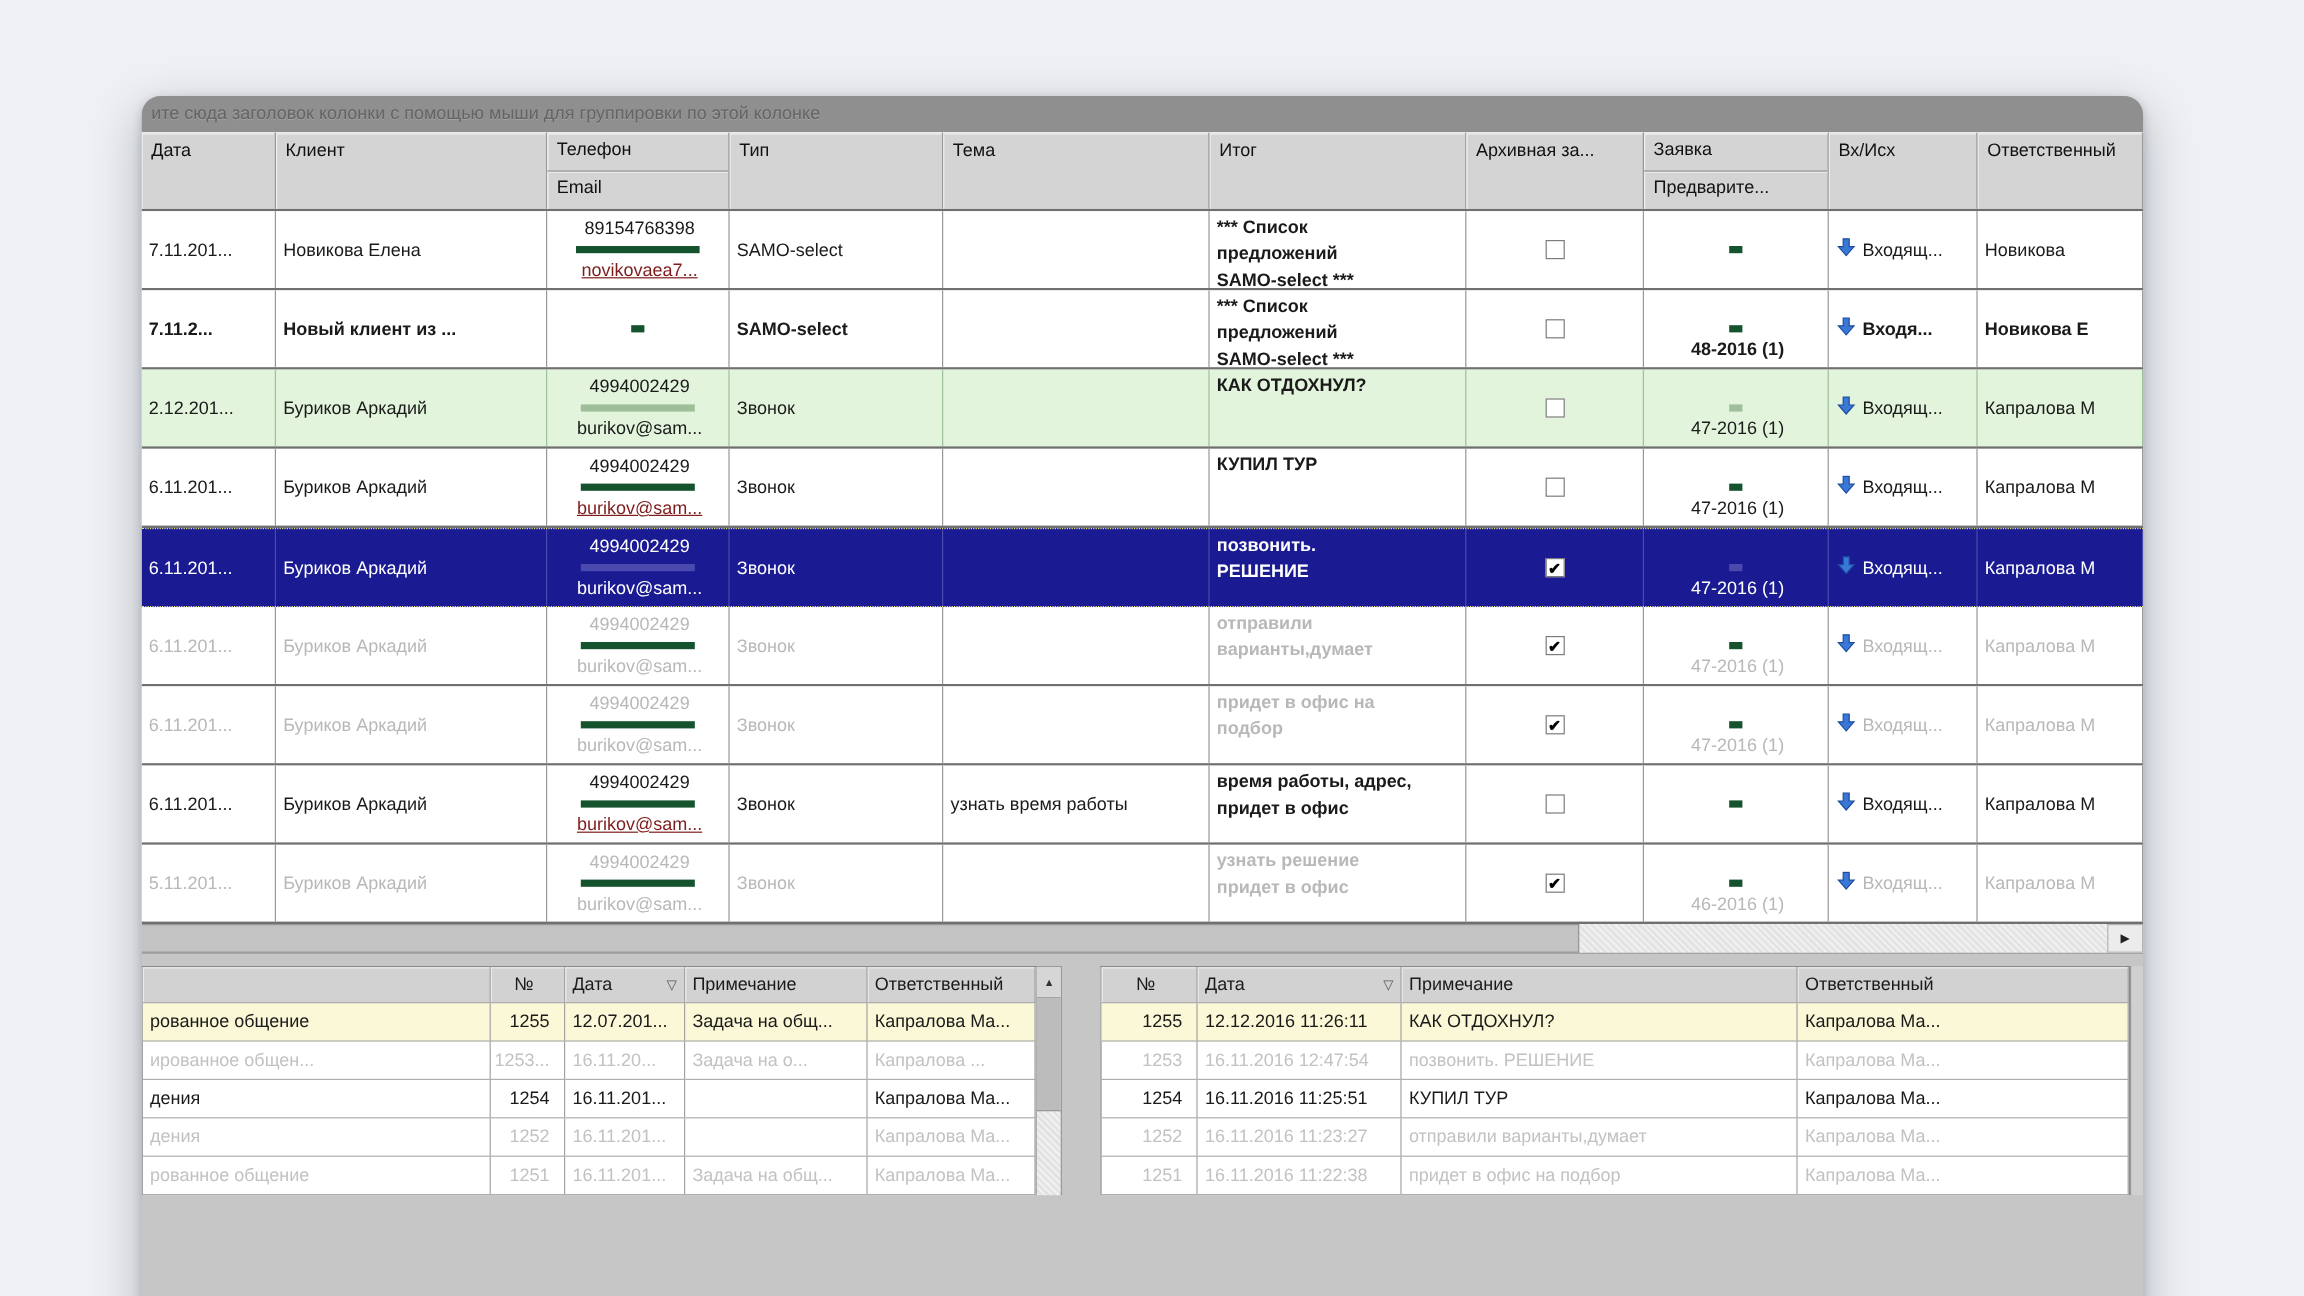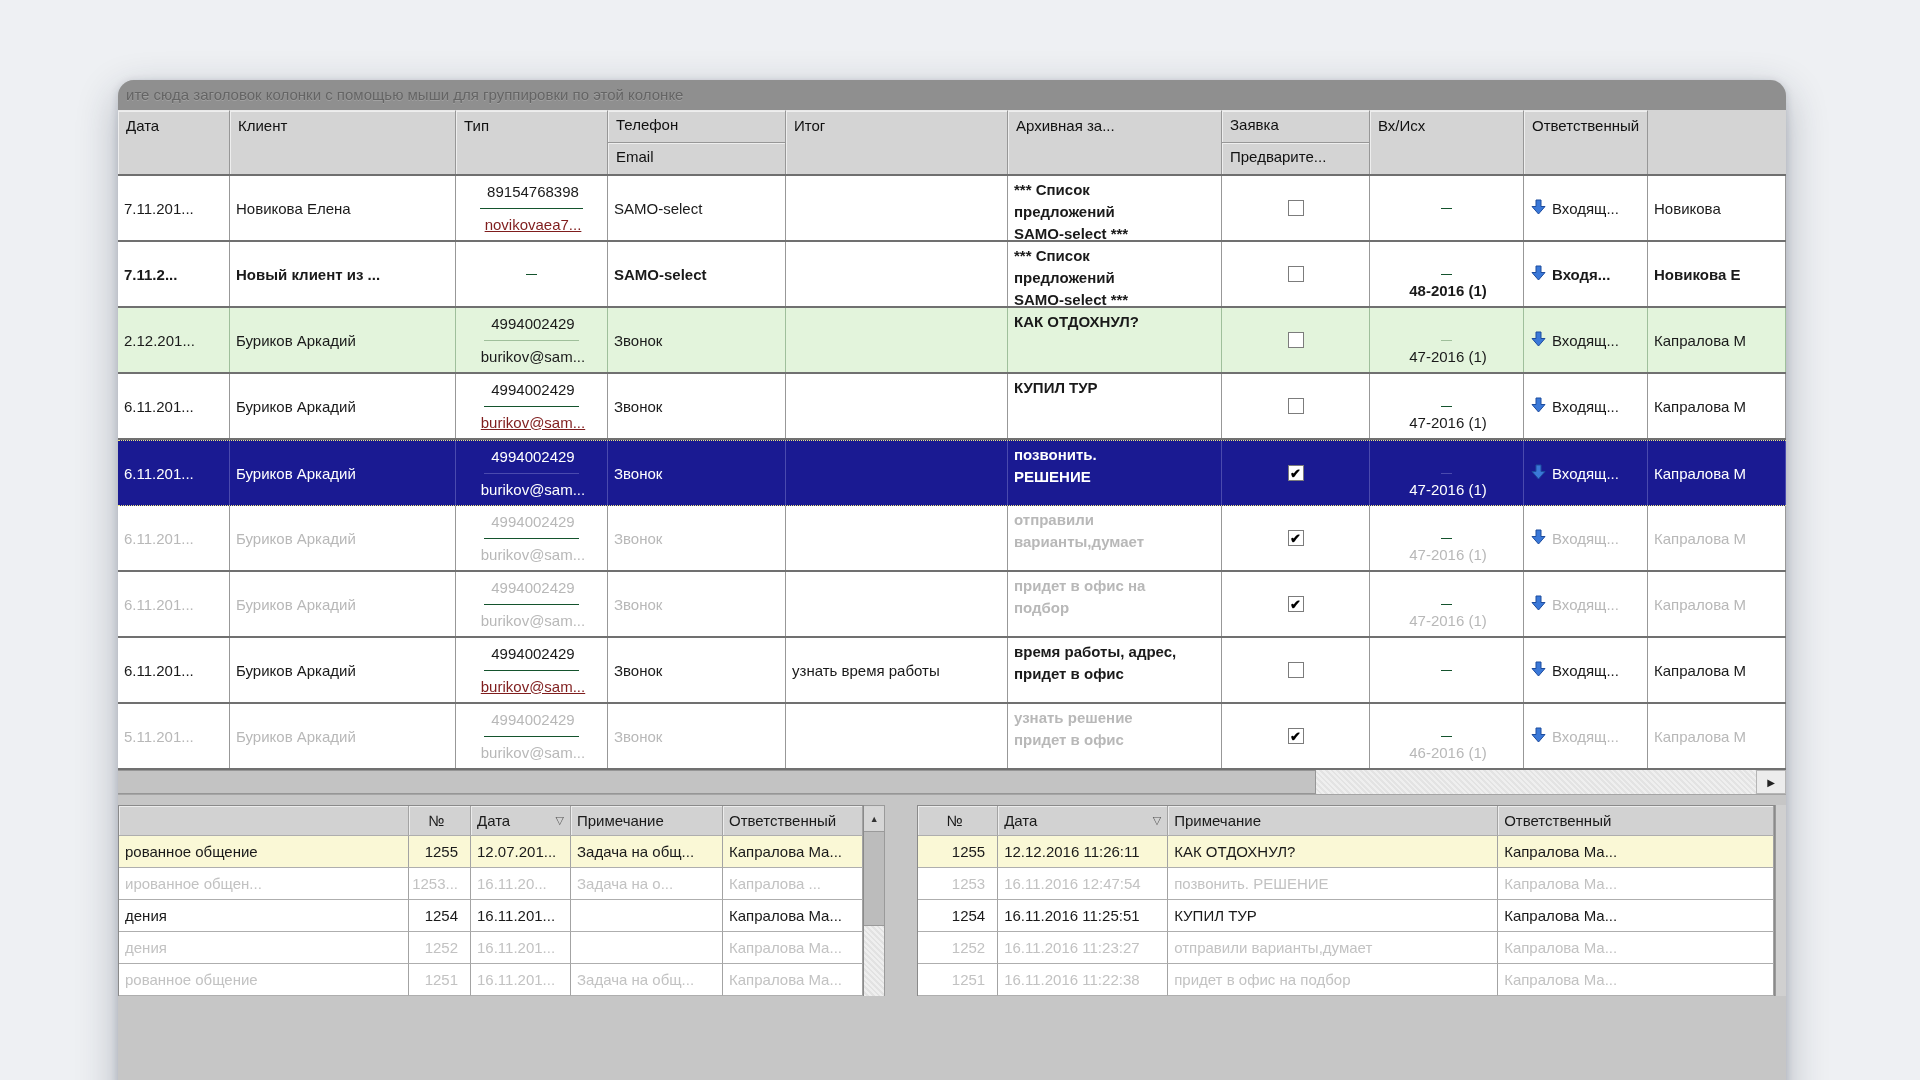--- a/index.html
+++ b/index.html
@@ -34,21 +34,21 @@
   .hsplit > div { flex:1; padding:5px 6px 0 8px; overflow:hidden; white-space:nowrap; box-shadow:inset 1px 1px 0 #eeeeee; }
   .hsplit > div:first-child { border-bottom:1px solid #979797; }
   .grow { height:66px; border-bottom:2px solid #707070; background:#fff; }
   .gc {
     border-right:1px solid #989898; overflow:hidden; padding:0 4px 0 6px;
     display:flex; align-items:center; white-space:nowrap;
   }
   .c-result { white-space:pre-line; line-height:22px; display:block; padding-top:3px;font-weight:bold; }
   .c-split { padding:0; display:flex; flex-direction:column; white-space:nowrap; }
   .c-split .half, .c-split .half2 { flex:1; display:flex; align-items:center; padding:0 4px 0 7px; overflow:hidden; }
-  .c-split .half { border-bottom:1px solid #14532d; }
+  .c-split .half { border-bottom:6px solid #14532d; }
   .c-center { justify-content:center; padding:0; }
   .cb {
     width:16px; height:16px; background:#fff; border:1px solid #7c7c7c;
     display:flex; align-items:center; justify-content:center;
     font-size:13px; font-weight:bold; color:#000; line-height:1;
   }
   .c-dir { gap:5px; padding-left:6px; }
   .c-dir svg { flex:0 0 auto; }
   .link { color:#7f1d1d; text-decoration:underline; }
   
@@ -117,25 +117,26 @@
 <body>
 
 <div class="window">
 
   <div class="groupbar">ите сюда заголовок колонки с помощью мыши для группировки по этой колонке</div>
 
   <div class="grid">
     <div class="ghead">
       <div class="hcell">Дата</div>
       <div class="hcell">Клиент</div>
-      <div class="hcell">Тип</div>
       <div class="hcell hsplit">
         <div>Телефон</div>
         <div>Email</div>
       </div>
+      <div class="hcell">Тип</div>
+      <div class="hcell">Тема</div>
       <div class="hcell">Итог</div>
       <div class="hcell">Архивная за...</div>
       <div class="hcell hsplit">
         <div>Заявка</div>
         <div>Предварите...</div>
       </div>
       <div class="hcell">Вх/Исх</div>
       <div class="hcell">Ответственный</div>
     </div>
     <div id="main-rows">

